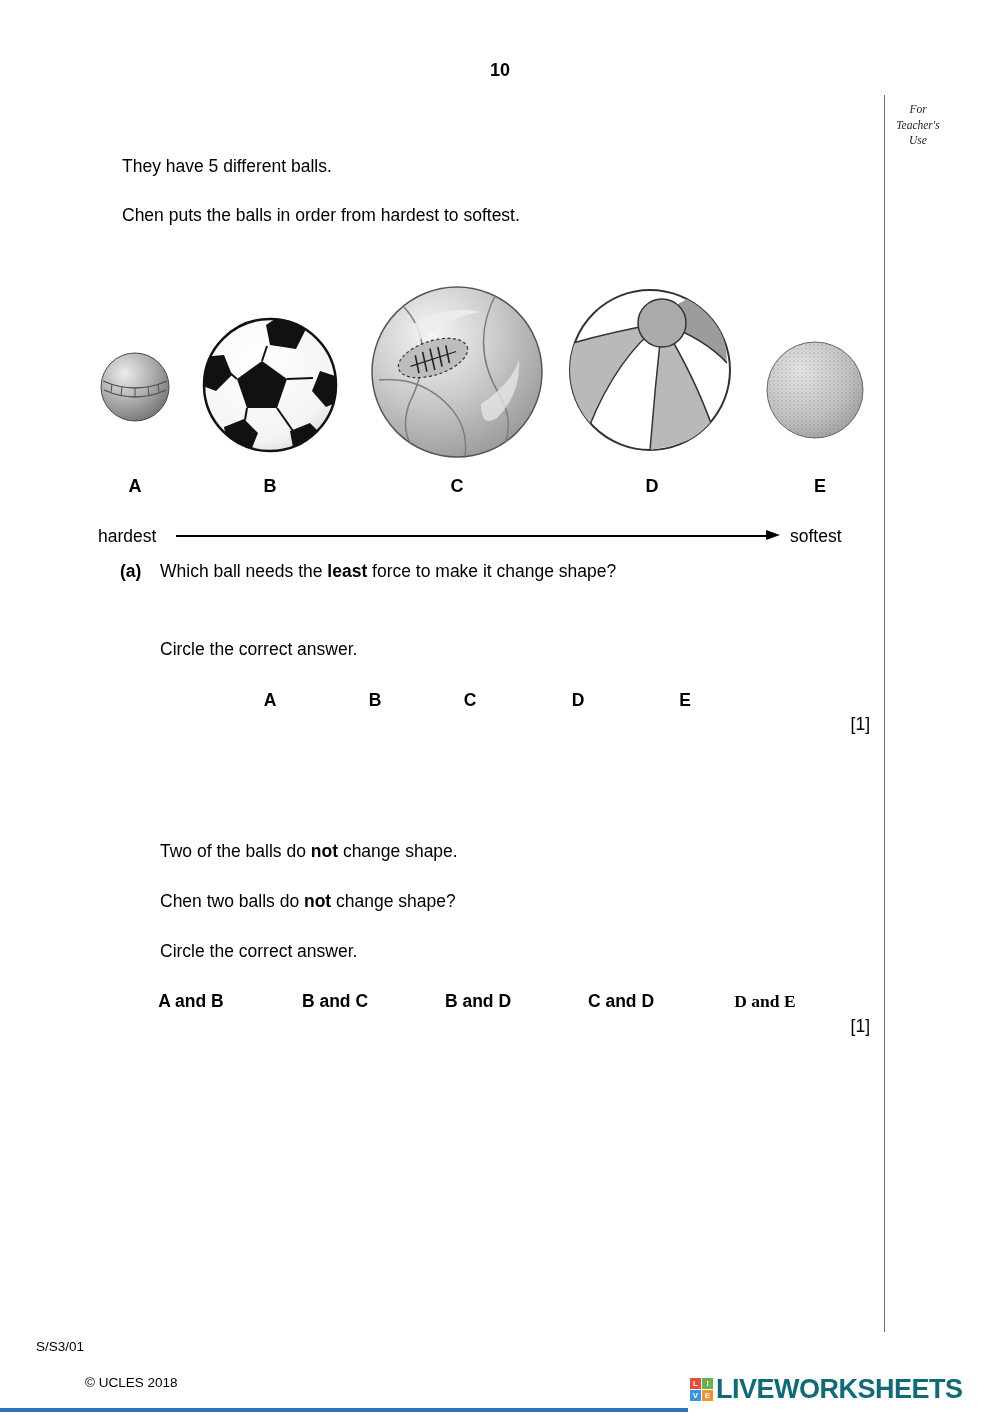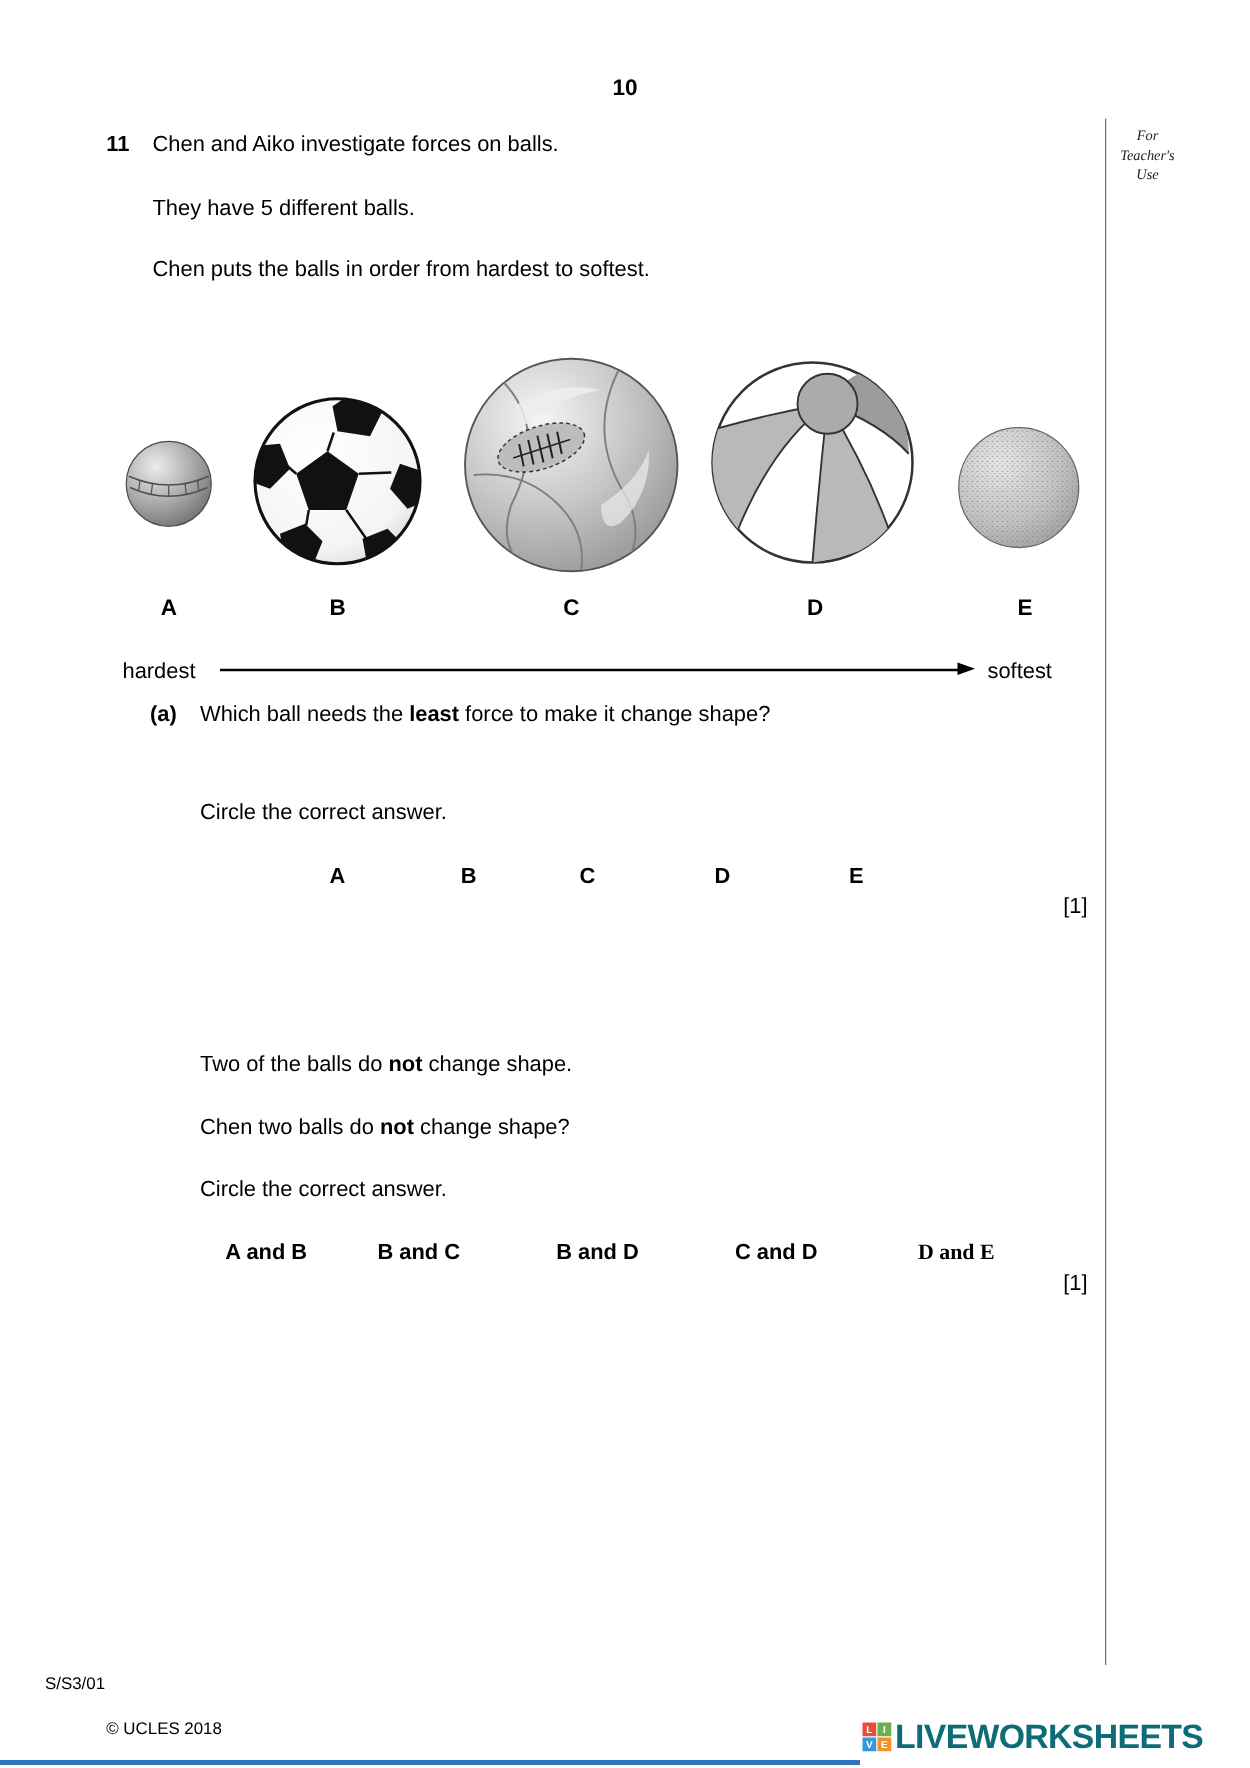--- a/index.html
+++ b/index.html
@@ -38,23 +38,20 @@
 
   <div class="abs page-number">10</div>
 
   <div class="abs margin-rule"></div>
   <div class="abs teacher-use">
     <div>For</div>
     <div>Teacher's</div>
     <div>Use</div>
   </div>
 
-  <div class="abs q-text" style="left:85px;top:105px;">
-    <span class="q-num">11</span><span>Chen and Aiko investigate forces on balls.</span>
-  </div>
   <div class="abs q-text" style="left:122px;top:156px;">They have 5 different balls.</div>
   <div class="abs q-text" style="left:122px;top:205px;">Chen puts the balls in order from hardest to softest.</div>
 
   <div class="abs" style="left:99px;top:351px;">
     <svg width="72" height="72" viewBox="0 0 72 72">
       <defs>
         <radialGradient id="gA" cx="35%" cy="30%" r="80%">
           <stop offset="0%" stop-color="#ececec"></stop>
             <stop offset="55%" stop-color="#a9a9a9"></stop>
             <stop offset="100%" stop-color="#6d6d6d"></stop>
@@ -206,21 +203,21 @@
   <div class="abs marks" style="top:714px;">[1]</div>
 
   <div class="abs q-text" style="left:160px;top:841px;">
     <span>Two of the balls do </span><b>not</b><span> change shape.</span>
   </div>
   <div class="abs q-text" style="left:160px;top:891px;">
     <span>Chen two balls do </span><b>not</b><span> change shape?</span>
   </div>
   <div class="abs q-text" style="left:160px;top:941px;">Circle the correct answer.</div>
 
-  <div class="abs opt" style="left:191px;top:991px;margin-left:22px;">A and B</div>
+  <div class="abs opt" style="left:191px;top:991px;">A and B</div>
   <div class="abs opt" style="left:335px;top:991px;">B and C</div>
   <div class="abs opt" style="left:478px;top:991px;">B and D</div>
   <div class="abs opt" style="left:621px;top:991px;">C and D</div>
   <div class="abs opt" style="left:765px;top:991px;font-family:Liberation Serif, serif;">D and E</div>
   <div class="abs marks" style="top:1016px;">[1]</div>
 
   <div class="abs footer-text" style="left:85px;top:1339px;margin-top:36px;">© UCLES 2018</div>
   <div class="abs footer-text footer-center" style="top:1339px;">S/S3/01</div>
 
   <div class="abs bottom-rule"></div>

